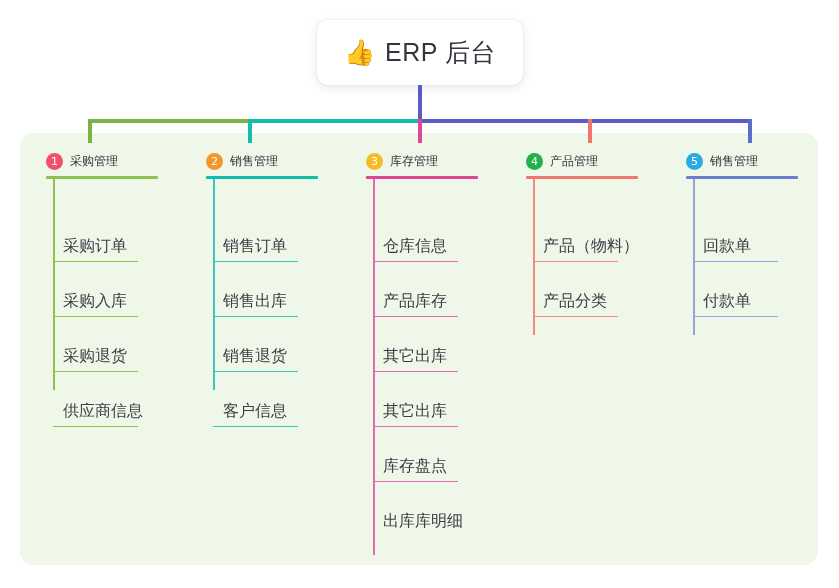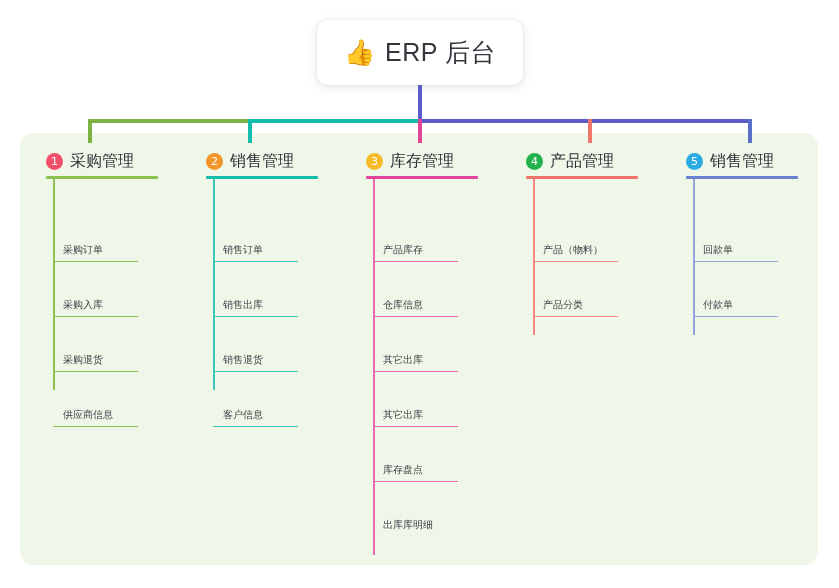--- a/index.html
+++ b/index.html
@@ -97,21 +97,21 @@
     border-radius: 50%;
     color: #ffffff;
     font-size: 11px;
     line-height: 17px;
     text-align: center;
     font-family: "DejaVu Sans", sans-serif;
     flex: 0 0 auto;
     margin-right: 7px;
   }
   .col-title {
-    font-size: 16px;
+    font-size: 12px;
     color: #2f3338;
     white-space: nowrap;
   }
   .head-rule {
     position: absolute;
     left: 13px;
     top: 33px;
     width: 112px;
     height: 3px;
     border-radius: 1px;
@@ -131,21 +131,21 @@
     margin-top: 36px;
   }
   .item {
     position: relative;
     height: 55px;
   }
   .item-label {
     position: absolute;
     left: 30px;
     bottom: 13px;
-    font-size: 10px;
+    font-size: 16px;
     color: #3a3f45;
     white-space: nowrap;
   }
   .item-rule {
     position: absolute;
     left: 20px;
     bottom: 8px;
     width: 85px;
     height: 1.5px;
   }
@@ -230,25 +230,25 @@
       </div>
       <div class="col" style="left: 353px;">
         <div class="col-head">
           <span class="badge" style="background: rgb(246, 187, 39);">3</span>
           <span class="col-title">库存管理</span>
           <div class="head-rule" style="background: rgb(225, 69, 154);"></div>
         </div>
         <div class="spine" style="background: rgb(230, 107, 174); height: 376px;"></div>
         <div class="items">
           <div class="item">
+            <span class="item-label">仓库信息</span>
+            <div class="item-rule" style="background: rgb(230, 107, 174);"></div>
+          </div>
+          <div class="item">
             <span class="item-label">产品库存</span>
-            <div class="item-rule" style="background: rgb(230, 107, 174);"></div>
-          </div>
-          <div class="item">
-            <span class="item-label">仓库信息</span>
             <div class="item-rule" style="background: rgb(230, 107, 174);"></div>
           </div>
           <div class="item">
             <span class="item-label">其它出库</span>
             <div class="item-rule" style="background: rgb(230, 107, 174);"></div>
           </div>
           <div class="item">
             <span class="item-label">其它出库</span>
             <div class="item-rule" style="background: rgb(230, 107, 174);"></div>
           </div>

